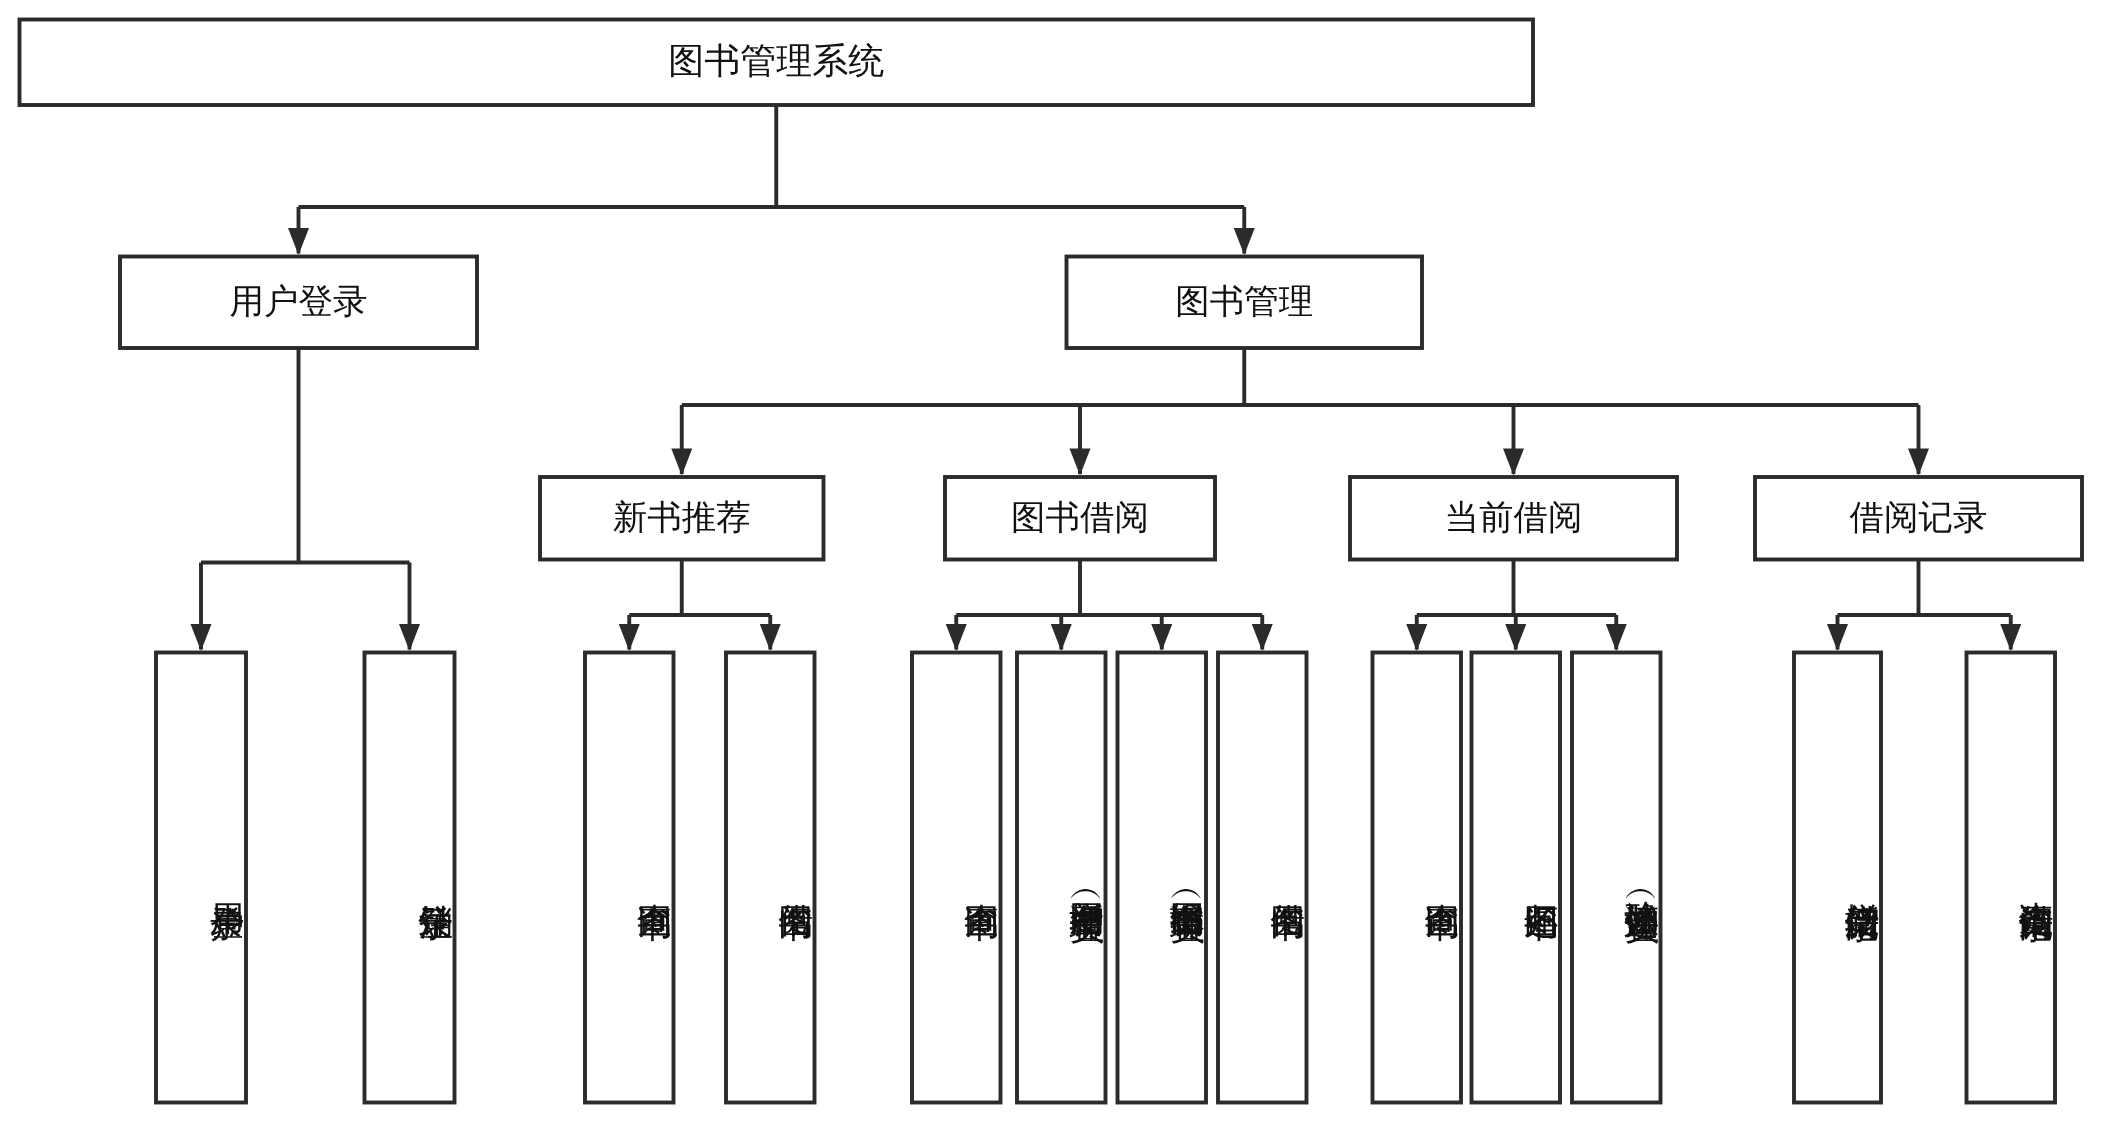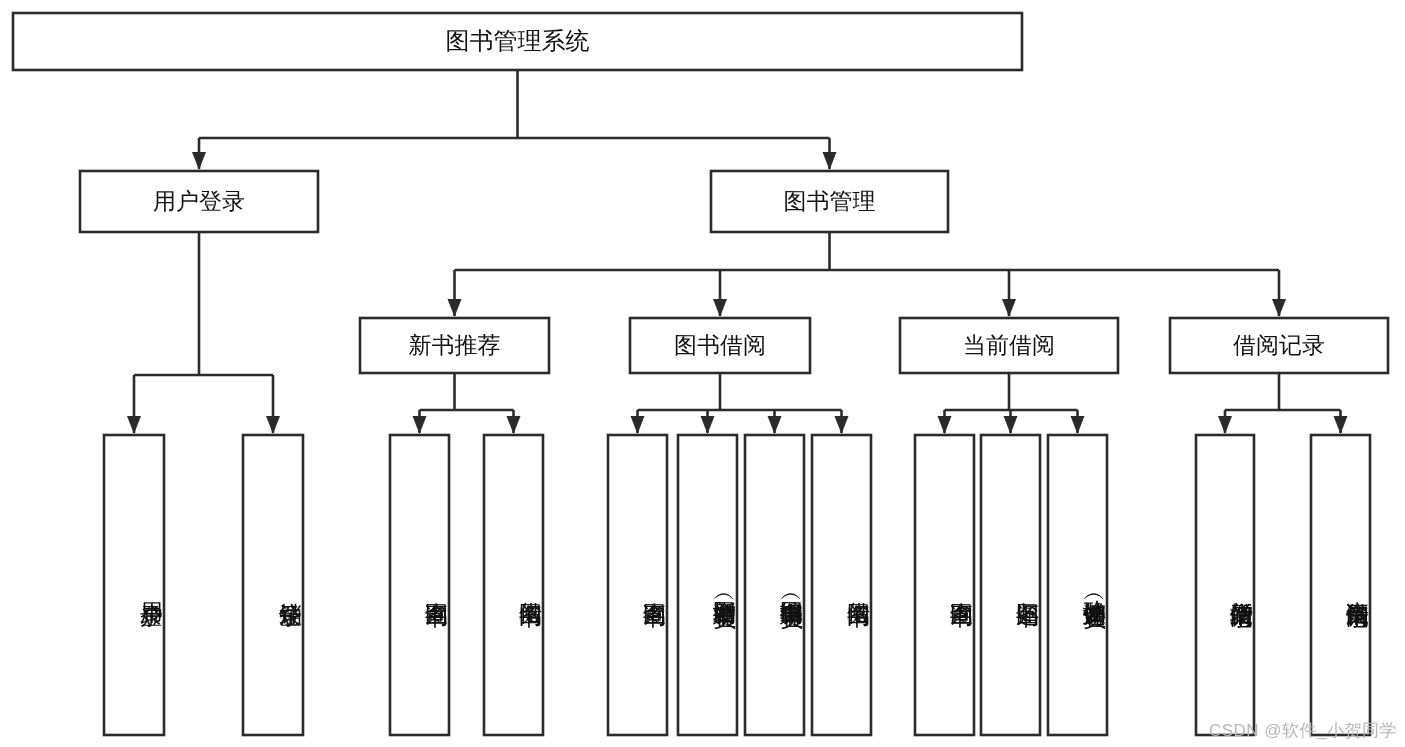--- a/index.html
+++ b/index.html
@@ -215,14 +215,13 @@
       <div class="leaf-label-wrap" style="left: 678px; top: 443px; width: 59px; height: 286px;">新增图书（管理员）</div>
       <div class="leaf-label-wrap" style="left: 745px; top: 443px; width: 59px; height: 286px;">编辑图书（管理员）</div>
       <div class="leaf-label-wrap" style="left: 812px; top: 443px; width: 59px; height: 286px;">借阅图书</div>
       <div class="leaf-label-wrap" style="left: 915px; top: 443px; width: 59px; height: 286px;">查询图书</div>
       <div class="leaf-label-wrap" style="left: 981px; top: 443px; width: 59px; height: 286px;">归还图书</div>
       <div class="leaf-label-wrap" style="left: 1048px; top: 443px; width: 59px; height: 286px;">确认归还（管理员）</div>
       <div class="leaf-label-wrap" style="left: 1196px; top: 443px; width: 58px; height: 286px;">新增借阅记录</div>
       <div class="leaf-label-wrap" style="left: 1311px; top: 443px; width: 59px; height: 286px;">查询借阅记录</div>
     </div>
 
-  <div class="watermark">CSDN @软件_小贺同学</div>
 </div>
 
 </body></html>

